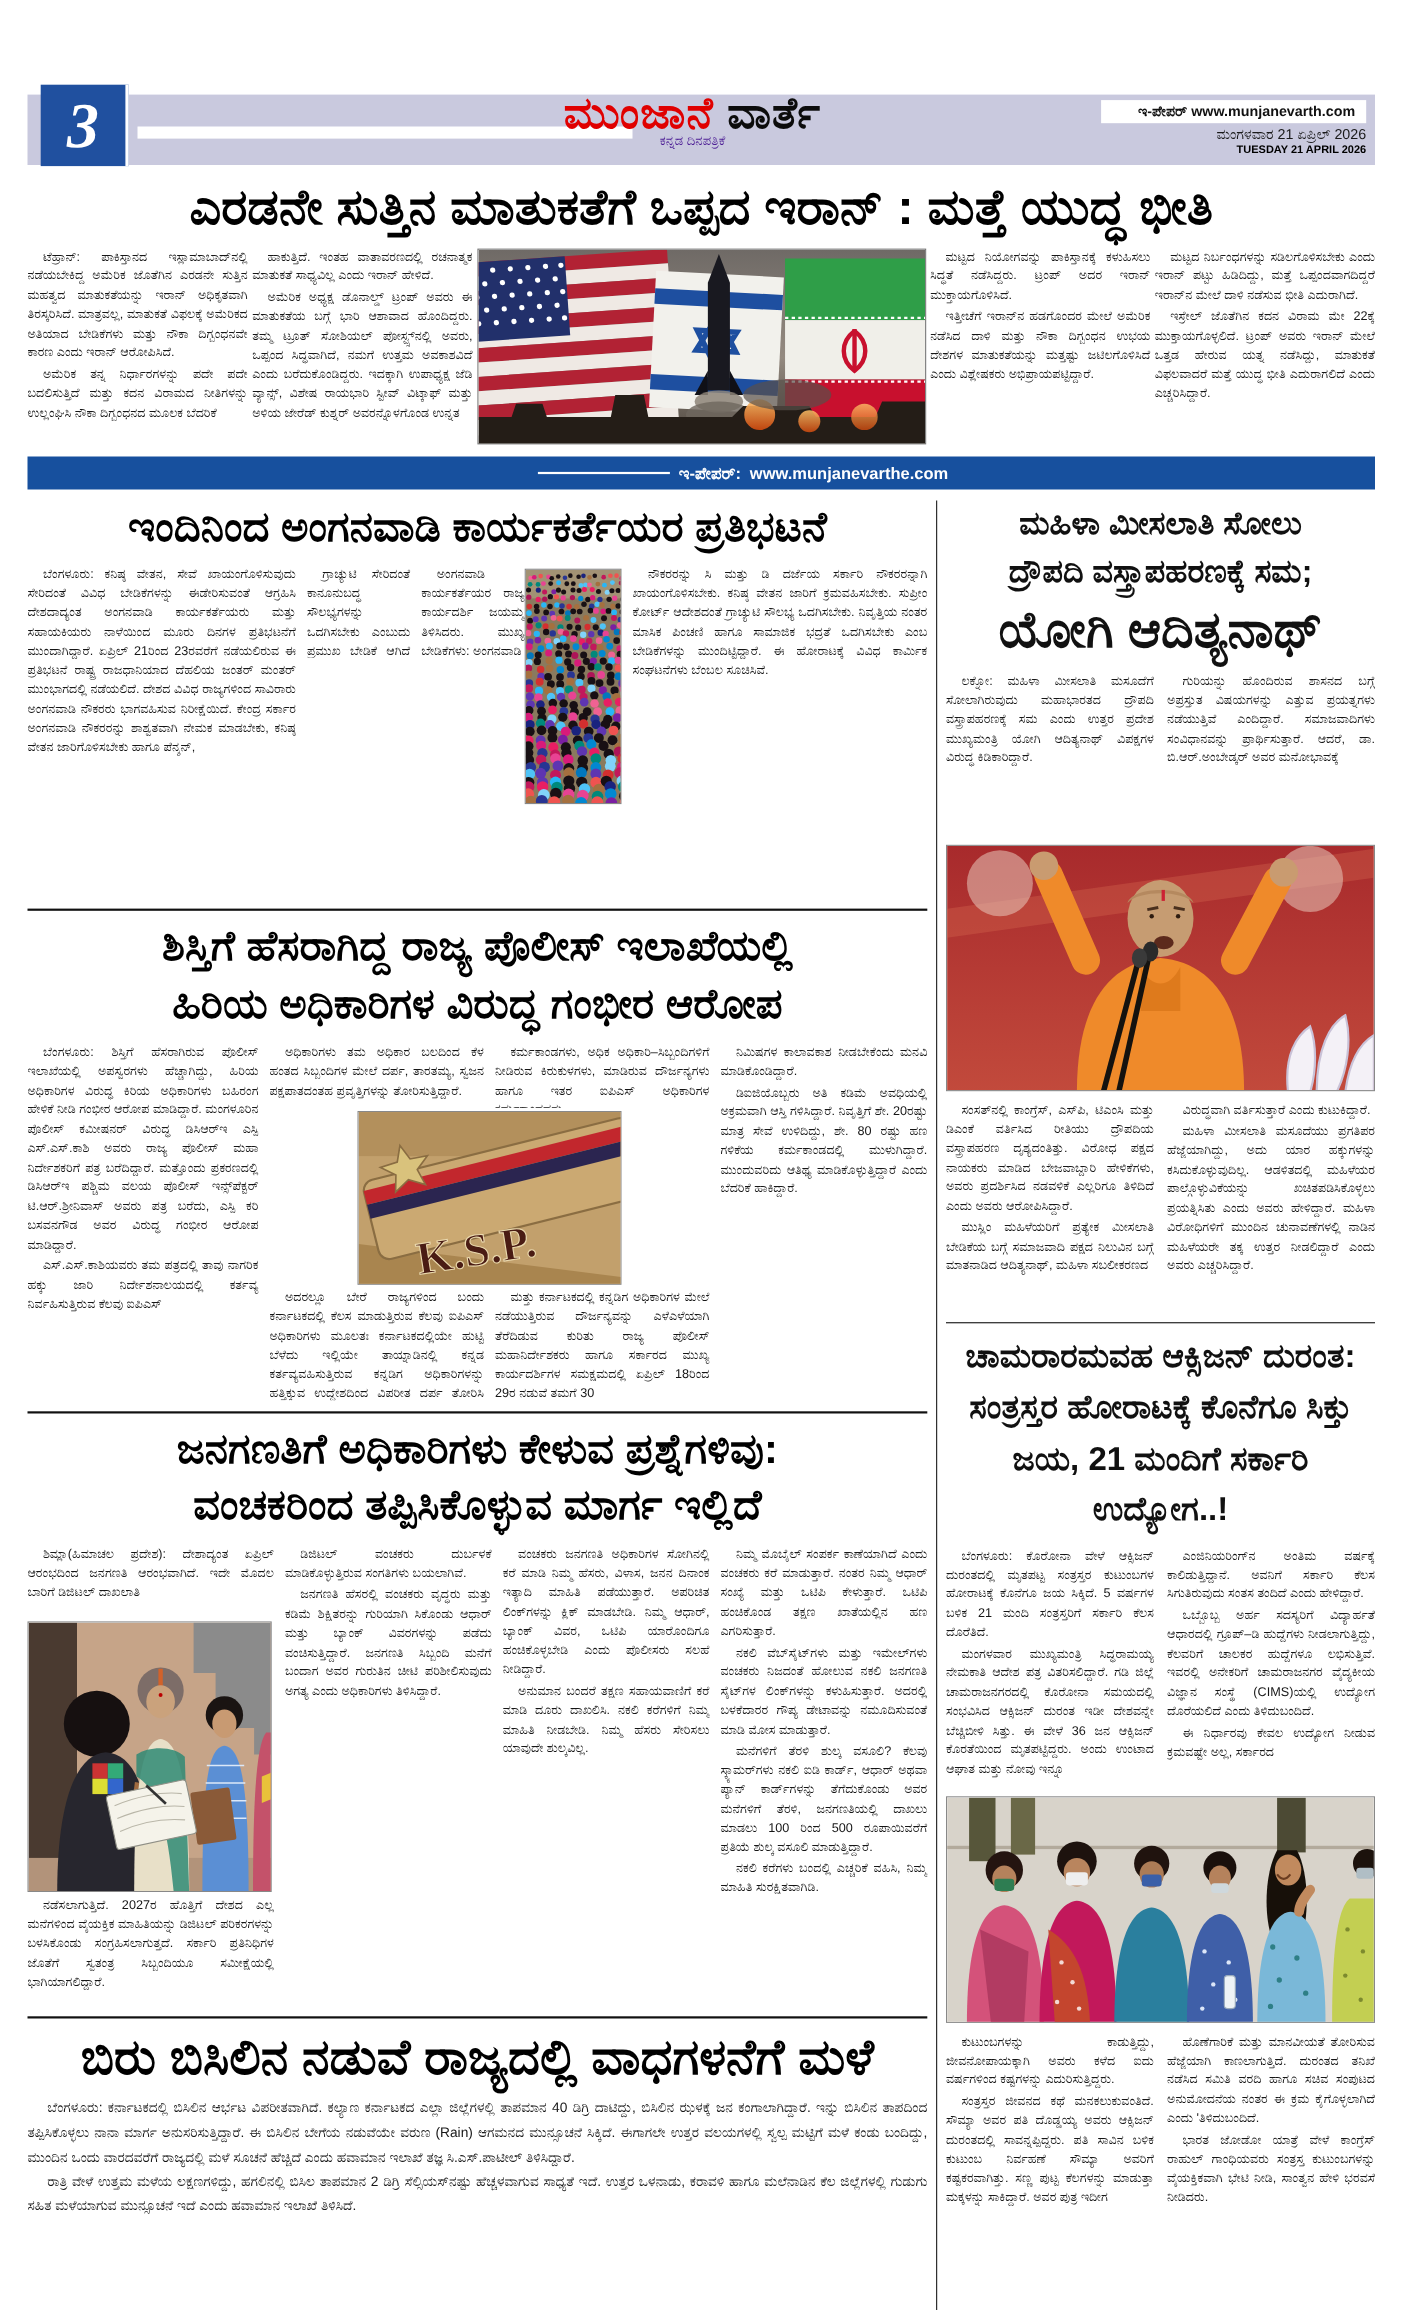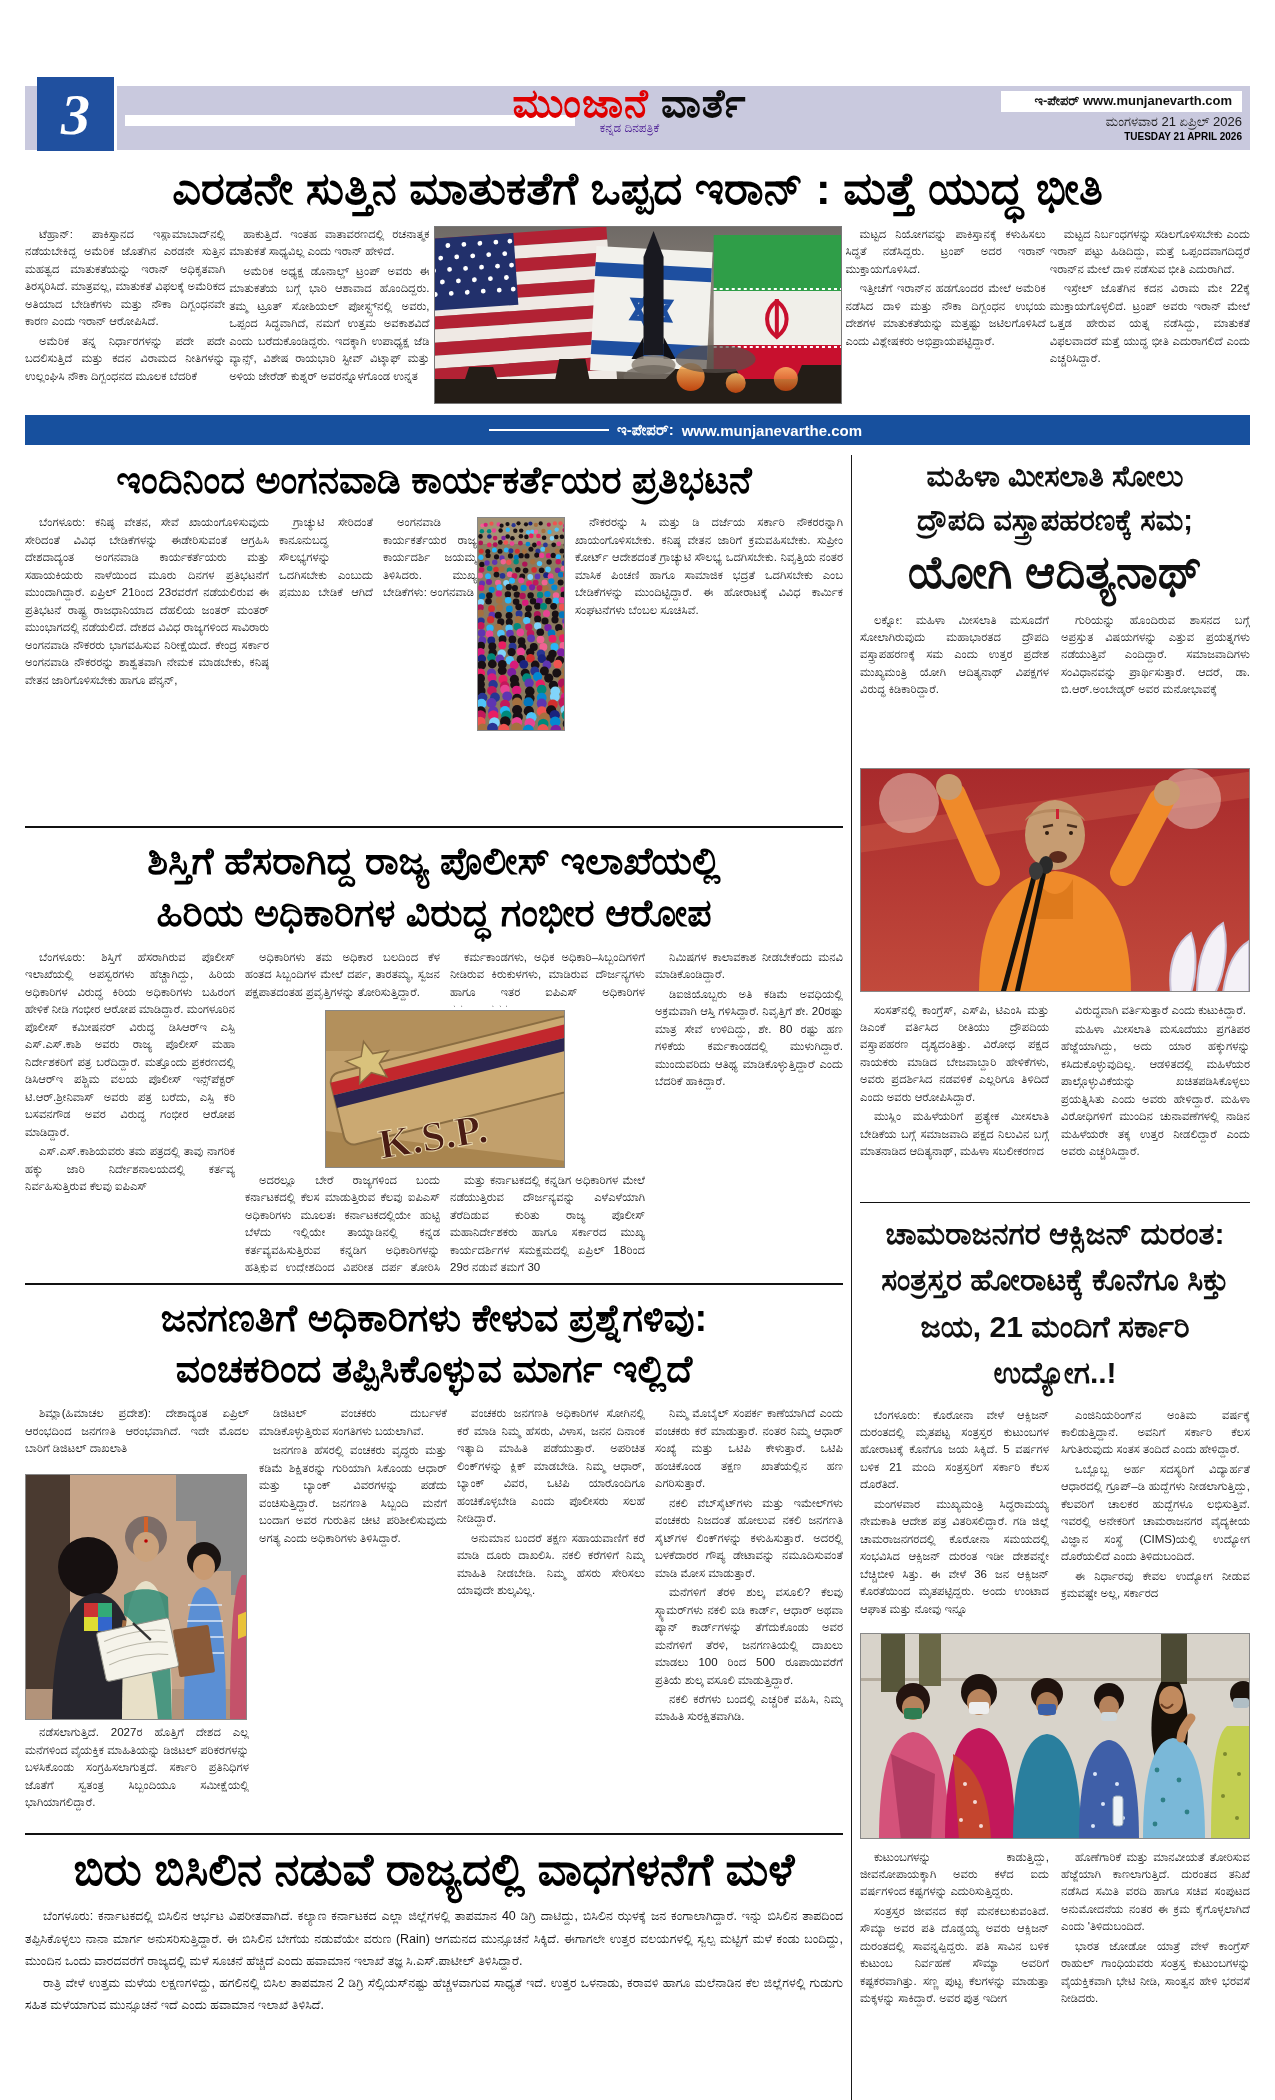--- a/index.html
+++ b/index.html
@@ -1779,21 +1779,21 @@
           <div class="rc bodytext">
             <p>ವಿರುದ್ಧವಾಗಿ ವರ್ತಿಸುತ್ತಾರೆ ಎಂದು ಕುಟುಕಿದ್ದಾರೆ.</p>
             <p>ಮಹಿಳಾ ಮೀಸಲಾತಿ ಮಸೂದೆಯು ಪ್ರಗತಿಪರ ಹೆಜ್ಜೆಯಾಗಿದ್ದು, ಅದು ಯಾರ ಹಕ್ಕುಗಳನ್ನು ಕಸಿದುಕೊಳ್ಳುವುದಿಲ್ಲ. ಆಡಳಿತದಲ್ಲಿ ಮಹಿಳೆಯರ ಪಾಲ್ಗೊಳ್ಳುವಿಕೆಯನ್ನು ಖಚಿತಪಡಿಸಿಕೊಳ್ಳಲು ಪ್ರಯತ್ನಿಸಿತು ಎಂದು ಅವರು ಹೇಳಿದ್ದಾರೆ. ಮಹಿಳಾ ವಿರೋಧಿಗಳಿಗೆ ಮುಂದಿನ ಚುನಾವಣೆಗಳಲ್ಲಿ ನಾಡಿನ ಮಹಿಳೆಯರೇ ತಕ್ಕ ಉತ್ತರ ನೀಡಲಿದ್ದಾರೆ ಎಂದು ಅವರು ಎಚ್ಚರಿಸಿದ್ದಾರೆ.</p>
           </div>
         </div>
       </section>
 
       <hr class="sec-light">
 
       <section>
-        <div class="ox-h">ಚಾಮರಾಜನಗರ ಆಕ್ಸಿಜನ್ ದುರಂತ:</div>
+        <div class="ox-h">ಚಾಮರಾರಮವಹ ಆಕ್ಸಿಜನ್ ದುರಂತ:</div>
         <div class="ox-h">ಸಂತ್ರಸ್ತರ ಹೋರಾಟಕ್ಕೆ ಕೊನೆಗೂ ಸಿಕ್ತು</div>
         <div class="ox-h">ಜಯ, 21 ಮಂದಿಗೆ ಸರ್ಕಾರಿ ಉದ್ಯೋಗ..!</div>
         <div class="r-cols ht218 clip">
           <div class="rc bodytext">
             <p>ಬೆಂಗಳೂರು: ಕೊರೋನಾ ವೇಳೆ ಆಕ್ಸಿಜನ್ ದುರಂತದಲ್ಲಿ ಮೃತಪಟ್ಟ ಸಂತ್ರಸ್ತರ ಕುಟುಂಬಗಳ ಹೋರಾಟಕ್ಕೆ ಕೊನೆಗೂ ಜಯ ಸಿಕ್ಕಿದೆ. 5 ವರ್ಷಗಳ ಬಳಿಕ 21 ಮಂದಿ ಸಂತ್ರಸ್ತರಿಗೆ ಸರ್ಕಾರಿ ಕೆಲಸ ದೊರೆತಿದೆ.</p>
             <p>ಮಂಗಳವಾರ ಮುಖ್ಯಮಂತ್ರಿ ಸಿದ್ಧರಾಮಯ್ಯ ನೇಮಕಾತಿ ಆದೇಶ ಪತ್ರ ವಿತರಿಸಲಿದ್ದಾರೆ. ಗಡಿ ಜಿಲ್ಲೆ ಚಾಮರಾಜನಗರದಲ್ಲಿ ಕೊರೋನಾ ಸಮಯದಲ್ಲಿ ಸಂಭವಿಸಿದ ಆಕ್ಸಿಜನ್ ದುರಂತ ಇಡೀ ದೇಶವನ್ನೇ ಬೆಚ್ಚಿಬೀಳಿ ಸಿತ್ತು. ಈ ವೇಳೆ 36 ಜನ ಆಕ್ಸಿಜನ್ ಕೊರತೆಯಿಂದ ಮೃತಪಟ್ಟಿದ್ದರು. ಅಂದು ಉಂಟಾದ ಆಘಾತ ಮತ್ತು ನೋವು ಇನ್ನೂ</p>
           </div>
           <div class="rc bodytext">
             <p>ಎಂಜಿನಿಯರಿಂಗ್‌ನ ಅಂತಿಮ ವರ್ಷಕ್ಕೆ ಕಾಲಿಡುತ್ತಿದ್ದಾನೆ. ಅವನಿಗೆ ಸರ್ಕಾರಿ ಕೆಲಸ ಸಿಗುತಿರುವುದು ಸಂತಸ ತಂದಿದೆ ಎಂದು ಹೇಳಿದ್ದಾರೆ.</p>
             <p>ಒಬ್ಬೊಬ್ಬ ಅರ್ಹ ಸದಸ್ಯರಿಗೆ ವಿದ್ಯಾರ್ಹತೆ ಆಧಾರದಲ್ಲಿ ಗ್ರೂಪ್–ಡಿ ಹುದ್ದೆಗಳು ನೀಡಲಾಗುತ್ತಿದ್ದು, ಕೆಲವರಿಗೆ ಚಾಲಕರ ಹುದ್ದೆಗಳೂ ಲಭಿಸುತ್ತಿವೆ. ಇವರಲ್ಲಿ ಅನೇಕರಿಗೆ ಚಾಮರಾಜನಗರ ವೈದ್ಯಕೀಯ ವಿಜ್ಞಾನ ಸಂಸ್ಥೆ (CIMS)ಯಲ್ಲಿ ಉದ್ಯೋಗ ದೊರೆಯಲಿದೆ ಎಂದು ತಿಳಿದುಬಂದಿದೆ.</p>

